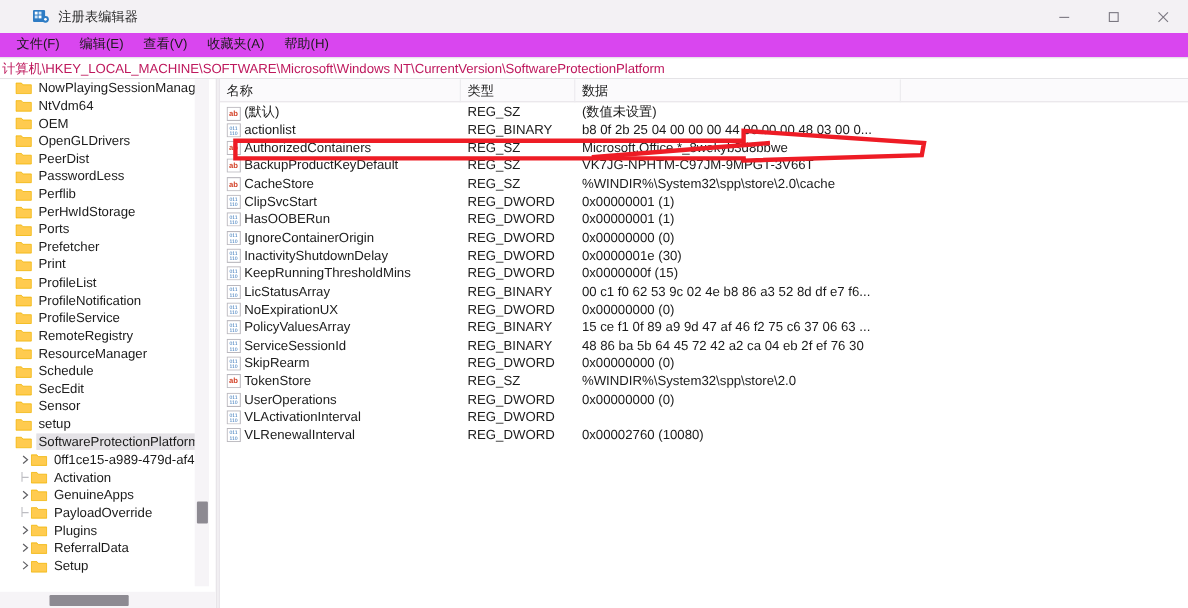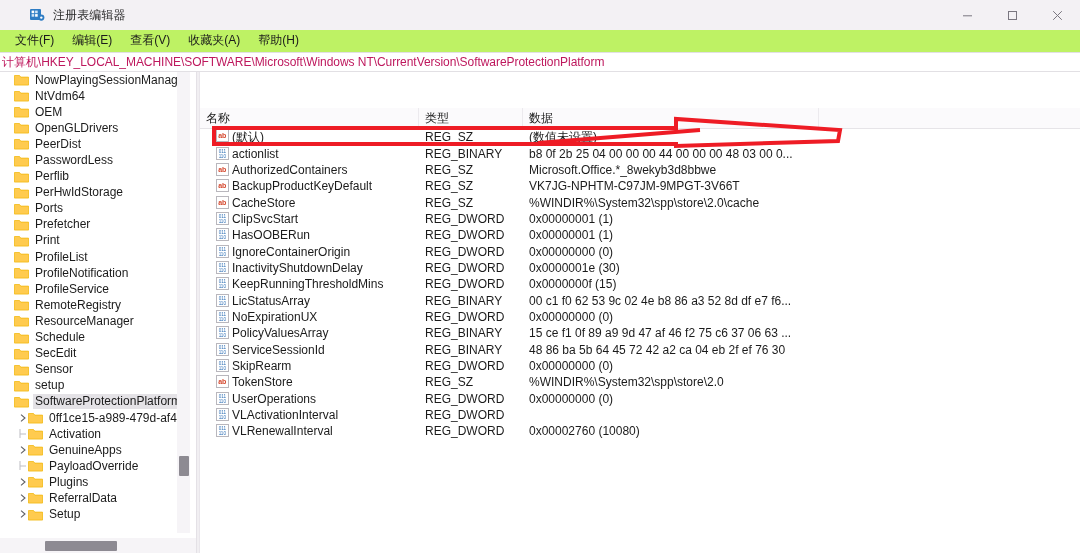--- a/index.html
+++ b/index.html
@@ -56,21 +56,21 @@
     display: flex; align-items: center; justify-content: center;
     color: #7a7780;
     font-size: 11px;
   }
   .win-btn svg { display: block; }
 
   
   .menubar {
     height: 22px;
     flex: 0 0 22px;
-    background: #bef264;
+    background: #d946ef;
     display: flex;
     align-items: flex-end;
     padding-left: 6px;
   }
   .menu-item {
     font-size: 12px;
     color: #1b1b1b;
     padding: 2px 9px 3px 9px;
     white-space: nowrap;
   }
@@ -197,21 +197,20 @@
     position: relative;
     overflow: hidden;
     min-width: 0;
   }
   .list-header {
     height: 21px;
     display: flex;
     background: #fbfafc;
     border-bottom: 1px solid #e6e4e8;
     align-items: center;
-    margin-top: 36px;
   }
   .lh-cell {
     font-size: 12px;
     color: #1b1b1b;
     padding-left: 6px;
     height: 21px;
     line-height: 21px;
     border-right: 1px solid #eceaee;
     overflow: hidden;
     white-space: nowrap;
@@ -225,22 +224,22 @@
   .list-row {
     height: 16.35px;
     display: flex;
     align-items: center;
     white-space: nowrap;
     font-size: 12px;
     color: #1b1b1b;
   }
   .lr-name {
     flex: 0 0 219px;
-    display: flex; align-items: flex-start;
-    padding-left: 16px;
+    display: flex; align-items: flex-end;
+    padding-left: 6px;
     overflow: hidden;
   }
   .val-icon {
     flex: 0 0 13px;
     width: 13px; height: 13px;
     margin-right: 3px;
   }
   .val-icon svg { display: block; }
   .lr-type { flex: 0 0 104px; padding-left: 6px; overflow: hidden; }
   .lr-data { flex: 1 1 auto; padding-left: 6px; overflow: hidden; }

